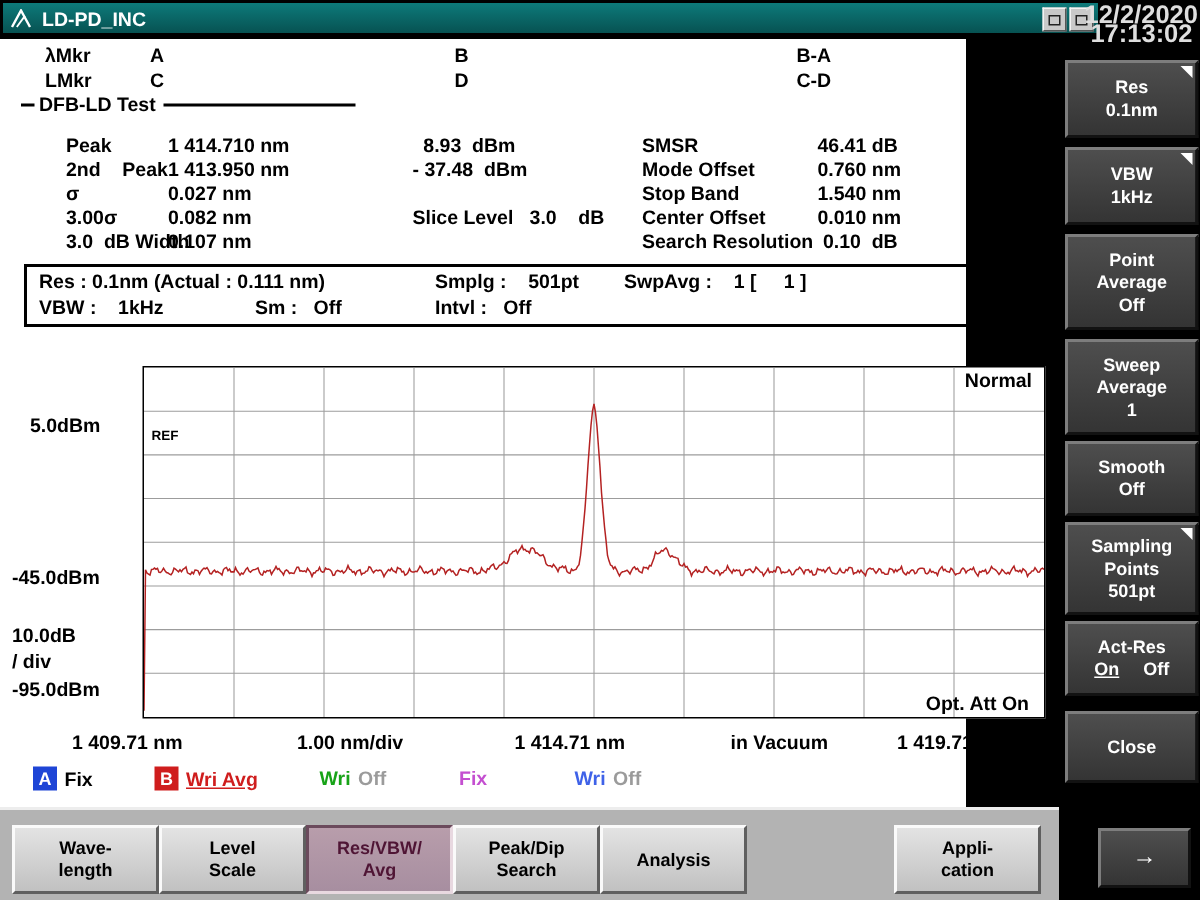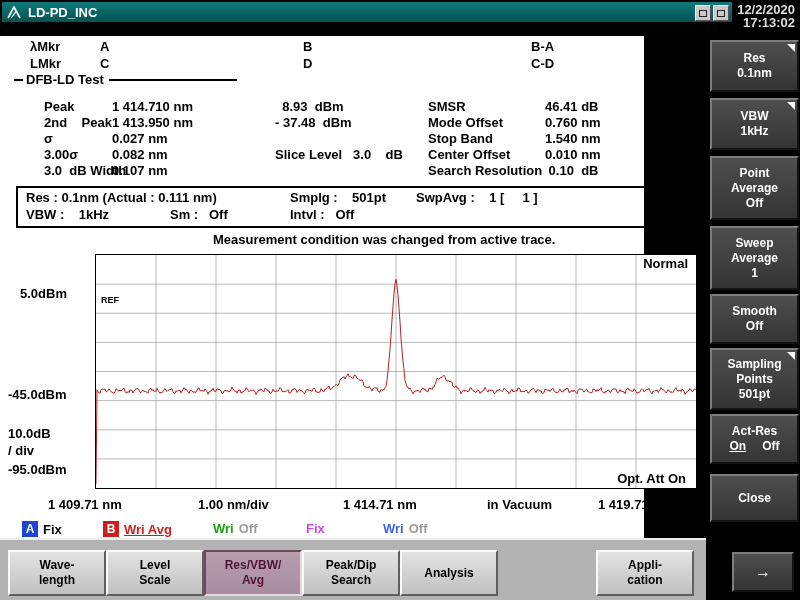--- a/index.html
+++ b/index.html
@@ -9,24 +9,24 @@
   
   .titlebar{position:absolute;left:2px;top:2px;width:730px;height:20px;
     background:linear-gradient(#0d7a7a,#075252);color:#fff;font-size:13px;
     display:flex;align-items:center;}
   .logo{margin:0 7px 0 5px;display:flex;align-items:center;}
   .win-btns{position:absolute;right:3px;top:3px;display:flex;gap:2px;}
   .win-btn{width:14px;height:14px;background:#c9c9c9;border:1px solid;
     border-color:#f2f2f2 #555 #555 #f2f2f2;display:flex;align-items:center;justify-content:center;}
   .win-glyph{width:6px;height:5px;border:1px solid #222;}
   .datetime{position:absolute;top:3px;right:5px;width:72px;color:#dedede;
-    font-size:13px;line-height:13px;text-align:right;}
-
-  
-  .main{position:absolute;left:0;top:36px;width:644px;height:512px;background:#fff;
+    font-size:17px;line-height:13px;text-align:right;}
+
+  
+  .main{position:absolute;left:0;top:26px;width:644px;height:512px;background:#fff;
     color:#000;font-size:13px;}
 
   .mkr-l{left:30px}.mkr-a{left:100px}.mkr-b{left:303px}.mkr-ba{left:531px}
   .mrow1{top:3px}.mrow2{top:20px}
 
   .grouplabel{position:absolute;left:14px;top:36px;display:flex;align-items:center;}
   .gl-dash-l{width:9px;height:2px;background:#000;margin-right:3px;}
   .gl-dash-r{width:128px;height:2px;background:#000;margin-left:5px;}
 
   .mr0{top:63px}.mr1{top:79px}.mr2{top:95px}.mr3{top:111px}.mr4{top:127px}
@@ -166,21 +166,20 @@
 
   <div class="settings-box">
     <span class="sb-c sb-r1 sb-c1">Res : 0.1nm (Actual : 0.111 nm)</span>
     <span class="sb-c sb-r1 sb-c2">Smplg :    501pt</span>
     <span class="sb-c sb-r1 sb-c3">SwpAvg :    1 [     1 ]</span>
     <span class="sb-c sb-r2 sb-c1">VBW :    1kHz</span>
     <span class="sb-c sb-r2 sb-c2b">Sm :   Off</span>
     <span class="sb-c sb-r2 sb-c2">Intvl :   Off</span>
   </div>
 
-  <span class="abs msg">Measurement condition was changed from active trace.</span>
 
   <span class="abs yl1">5.0dBm</span>
   <span class="abs yl2">-45.0dBm</span>
   <span class="abs yl3">10.0dB</span>
   <span class="abs yl4">/ div</span>
   <span class="abs yl5">-95.0dBm</span>
 
   <div class="plot">
     <svg id="spec" width="600" height="233">
         <line x1="60" x2="60" y1="0" y2="233" stroke="#9c9c9c" stroke-width="0.7"></line>

